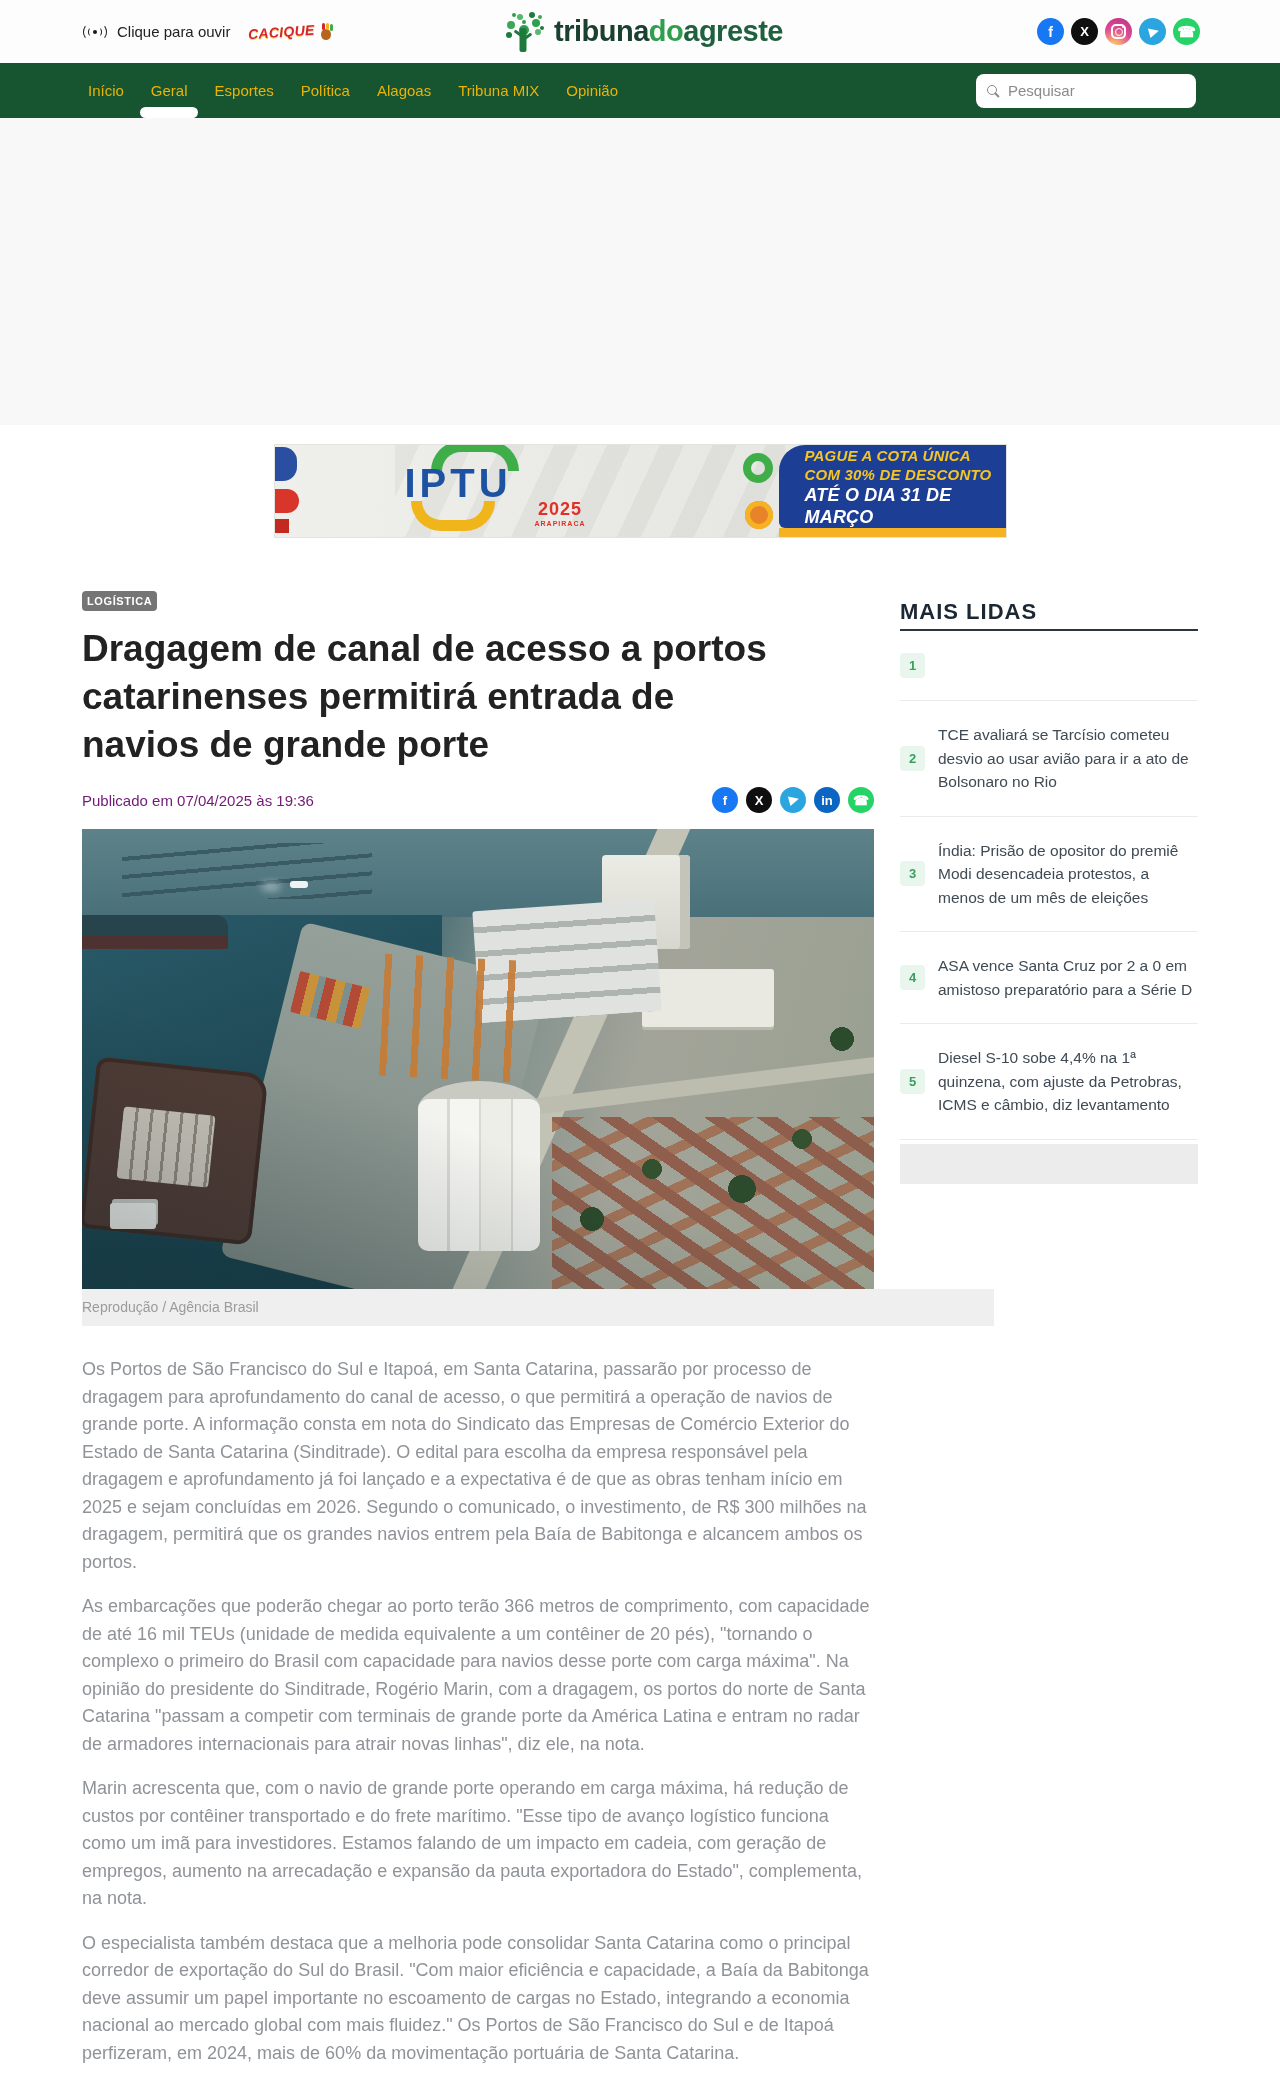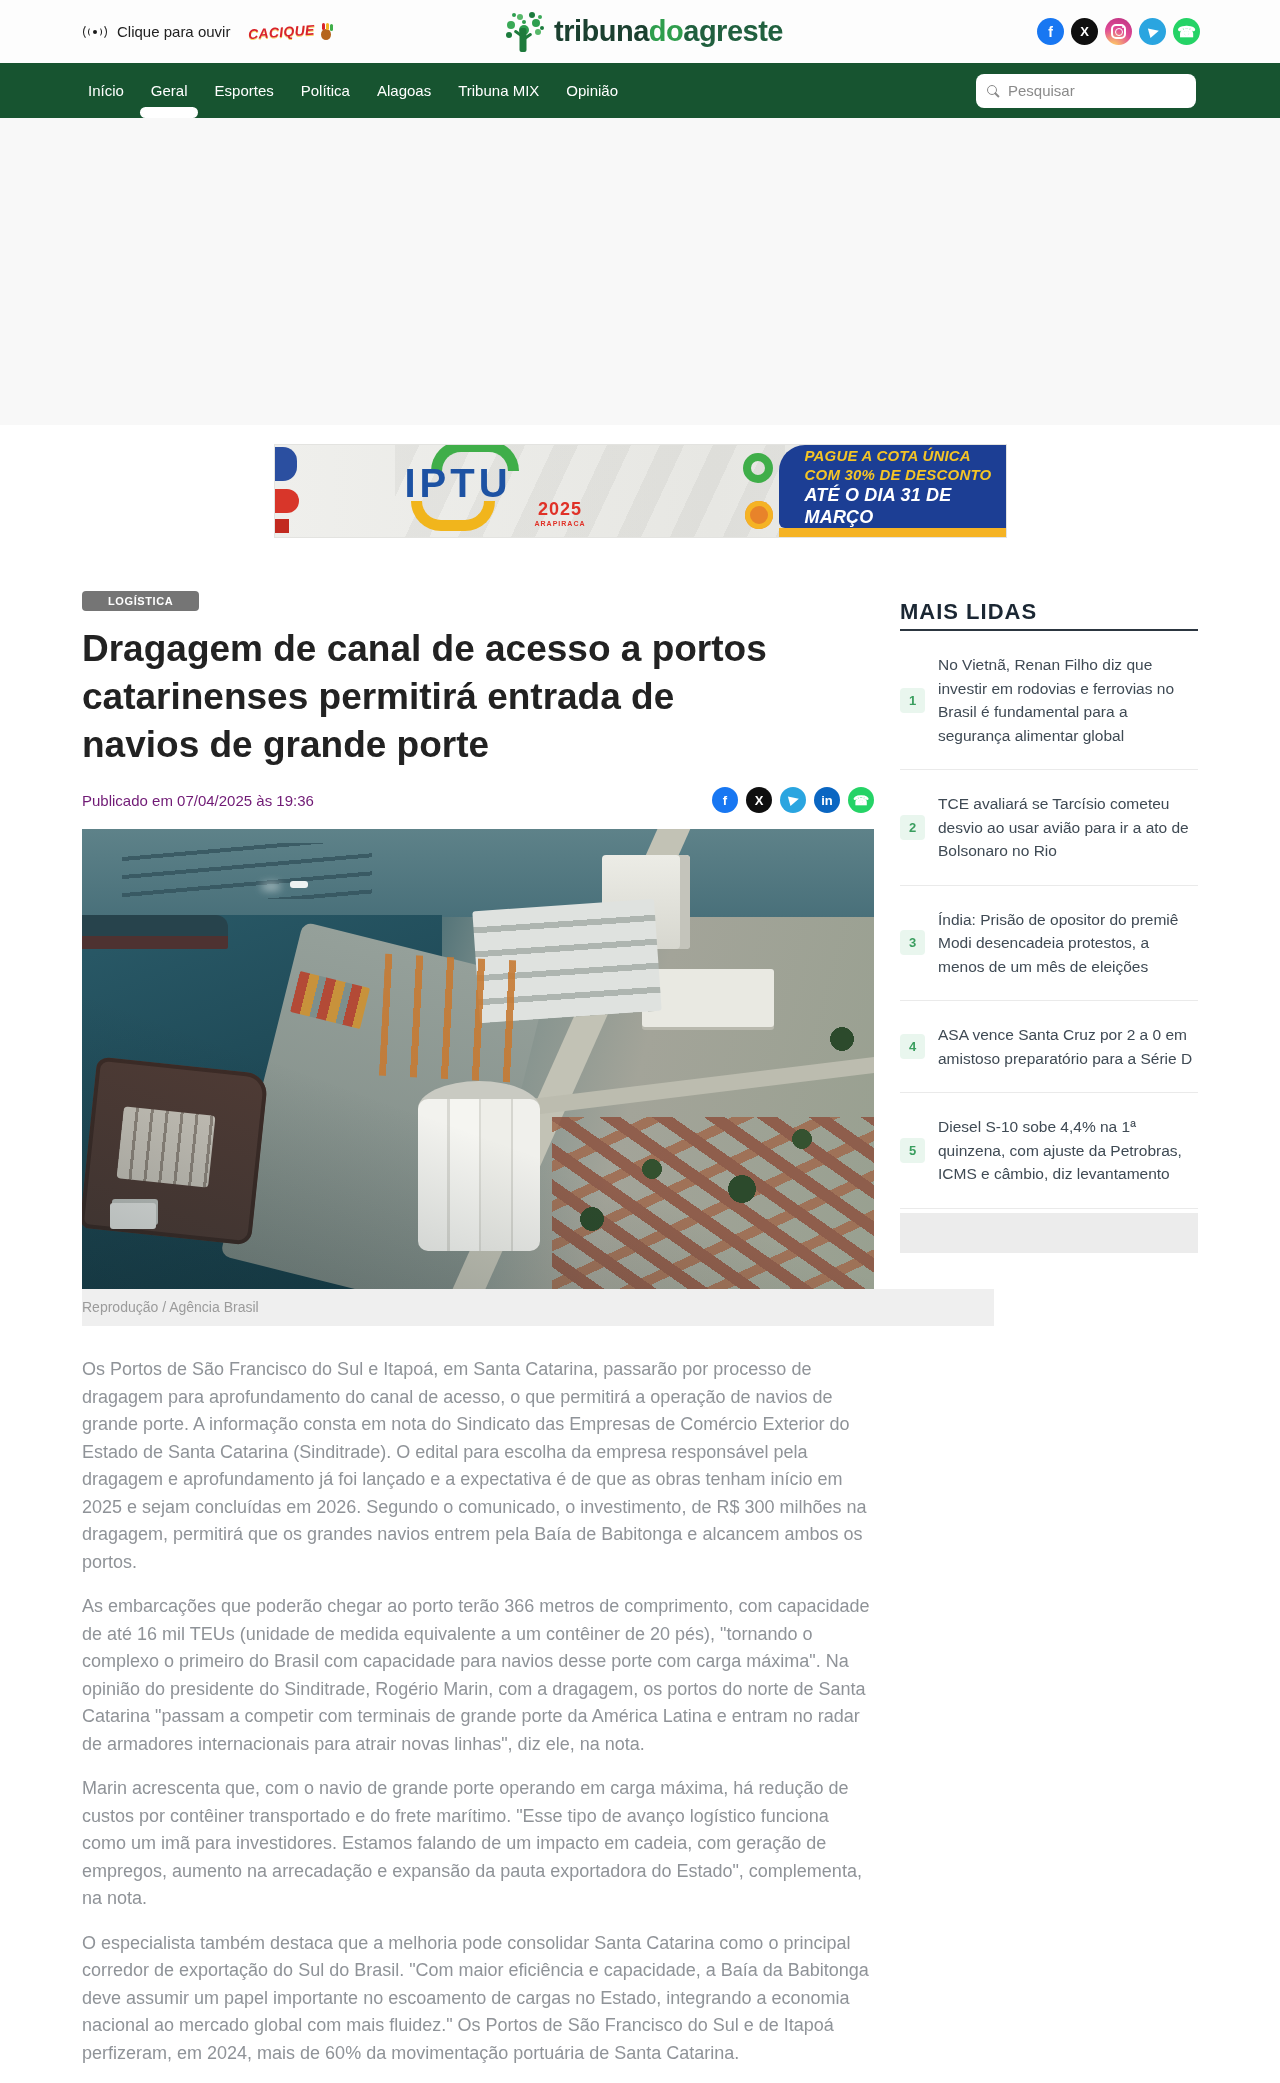--- a/index.html
+++ b/index.html
@@ -41,21 +41,21 @@
   .soc.ig { background:radial-gradient(circle at 30% 110%, #fdc468 10%, #df4996 55%, #c13584 90%); }
   .soc.tg { background:#2aa5e0; } .soc.wa { background:#25d366; font-size:15px; } .soc.li { background:#0a66c2; font-size:11px; }
   .ig-glyph { position:relative; width:15px; height:15px; border:2px solid #fff; border-radius:5px; }
   .ig-glyph::before { content:""; position:absolute; left:50%; top:50%; transform:translate(-50%,-50%); width:6px; height:6px; border:1.6px solid #fff; border-radius:50%; }
   .ig-glyph::after { content:""; position:absolute; right:0px; top:0px; width:2px; height:2px; background:#fff; border-radius:50%; }
   .tg-glyph { width:0; height:0; border-top:5px solid transparent; border-bottom:5px solid transparent; border-left:10px solid #fff; transform:rotate(-15deg); margin-left:2px; }
 
   
   .mainnav { height:55px; background:#175430; display:flex; align-items:center; padding:0 84px 0 88px; position:relative; }
   .nav-items { display:flex; align-items:center; gap:27px; }
-  .nav-item { position:relative; color:#ffffff; font-size:15px; text-decoration:none; cursor:pointer; white-space:nowrap; }
+  .nav-item { position:relative; color:#eab308; font-size:15px; text-decoration:none; cursor:pointer; white-space:nowrap; }
   .nav-item.active::after { content:""; position:absolute; left:50%; transform:translateX(-50%); bottom:-19px; width:58px; height:11px; background:#fff; border-radius:7px; }
   .searchbox { margin-left:auto; position:relative; width:220px; height:34px; background:#fff; border-radius:8px; display:flex; align-items:center; }
   .searchbox input { border:none; outline:none; background:transparent; width:100%; height:100%; padding:0 10px 0 32px; font-size:15px; color:#444; font-family:"Liberation Sans",sans-serif; }
   .searchbox input::placeholder { color:#8a8a8a; }
   .lens { position:absolute; left:10px; top:10px; width:14px; height:14px; }
   .lens::before { content:""; position:absolute; width:8px; height:8px; border:1.5px solid #8a8a8a; border-radius:50%; left:1px; top:1px; }
   .lens::after { content:""; position:absolute; width:6px; height:1.5px; background:#8a8a8a; transform:rotate(45deg); left:8px; top:10px; }
 
   
   .ad-slot { height:307px; background:#f8f8f8; }
@@ -77,21 +77,21 @@
   .seam-green { position:absolute; left:468px; top:8px; width:30px; height:30px; border-radius:50%; border:8px solid #3fae49; background:transparent; }
   .seam-orange { position:absolute; left:470px; top:56px; width:28px; height:28px; border-radius:50%; background:#e8832a; box-shadow:inset 0 0 0 5px #f5b324; }
   .banner-blue { position:absolute; left:504px; top:0; width:227px; height:83px; background:#1c3e94; border-radius:26px 0 0 6px; display:flex; flex-direction:column; justify-content:center; padding-left:26px; }
   .bb-l1, .bb-l2 { color:#f5c526; font-weight:800; font-style:italic; font-size:15px; line-height:19px; letter-spacing:.2px; }
   .bb-l3 { color:#fff; font-weight:800; font-style:italic; font-size:18px; line-height:22px; letter-spacing:.2px; }
   .banner-strip { position:absolute; left:504px; top:83px; width:227px; height:9px; background:#f5b324; }
 
   
   .content { display:flex; gap:26px; padding:34px 82px 0 82px; align-items:flex-start; }
   .article { width:792px; }
-  .category-badge { display:inline-block; background:#757575; color:#fff; font-size:11px; font-weight:700; letter-spacing:.6px; padding:4px 26px; border-radius:4px; cursor:pointer; }
+  .category-badge { display:inline-block; background:#757575; color:#fff; font-size:11px; font-weight:700; letter-spacing:.6px; padding:4px 5px; border-radius:4px; cursor:pointer; }
   .headline { margin-top:14px; font-size:37px; line-height:48px; font-weight:700; color:#222; max-width:700px; }
   .meta-row { margin-top:18px; display:flex; align-items:center; justify-content:space-between; }
   .published { font-size:15px; color:#701a75; }
   .share { display:flex; gap:8px; }
   .share .soc { width:26px; height:26px; font-size:13px; }
 
   .photo { margin-top:16px; position:relative; width:792px; height:460px; overflow:hidden;
     background:linear-gradient(105deg,#2a535f 0%,#2c5a66 34%,#7d8f8c 50%,#a3a499 68%,#98a090 100%); }
   .s1 { position:absolute; left:0; right:0; top:0; height:88px; background:linear-gradient(180deg,#5e8289,#49707a); }
   .s2 { position:absolute; left:40px; top:14px; width:250px; height:56px; background:repeating-linear-gradient(175deg,transparent 0 14px,#31505a 14px 18px); opacity:.75; }
@@ -276,21 +276,20 @@
           <p>O especialista também destaca que a melhoria pode consolidar Santa Catarina como o principal corredor de exportação do Sul do Brasil. "Com maior eficiência e capacidade, a Baía da Babitonga deve assumir um papel importante no escoamento de cargas no Estado, integrando a economia nacional ao mercado global com mais fluidez." Os Portos de São Francisco do Sul e de Itapoá perfizeram, em 2024, mais de 60% da movimentação portuária de Santa Catarina.</p>
         </div>
     </main>
 
     <aside class="sidebar">
       <div class="sidebar-title">MAIS LIDAS</div>
       <ul class="mlist">
 
           <li class="mitem">
             <span class="rank">1</span>
-            <span class="mtext">No Vietnã, Renan Filho diz que investir em rodovias e ferrovias no Brasil é fundamental para a segurança alimentar global</span>
           </li>
 
           <li class="mitem">
             <span class="rank">2</span>
             <span class="mtext">TCE avaliará se Tarcísio cometeu desvio ao usar avião para ir a ato de Bolsonaro no Rio</span>
           </li>
 
           <li class="mitem">
             <span class="rank">3</span>
             <span class="mtext">Índia: Prisão de opositor do premiê Modi desencadeia protestos, a menos de um mês de eleições</span>

